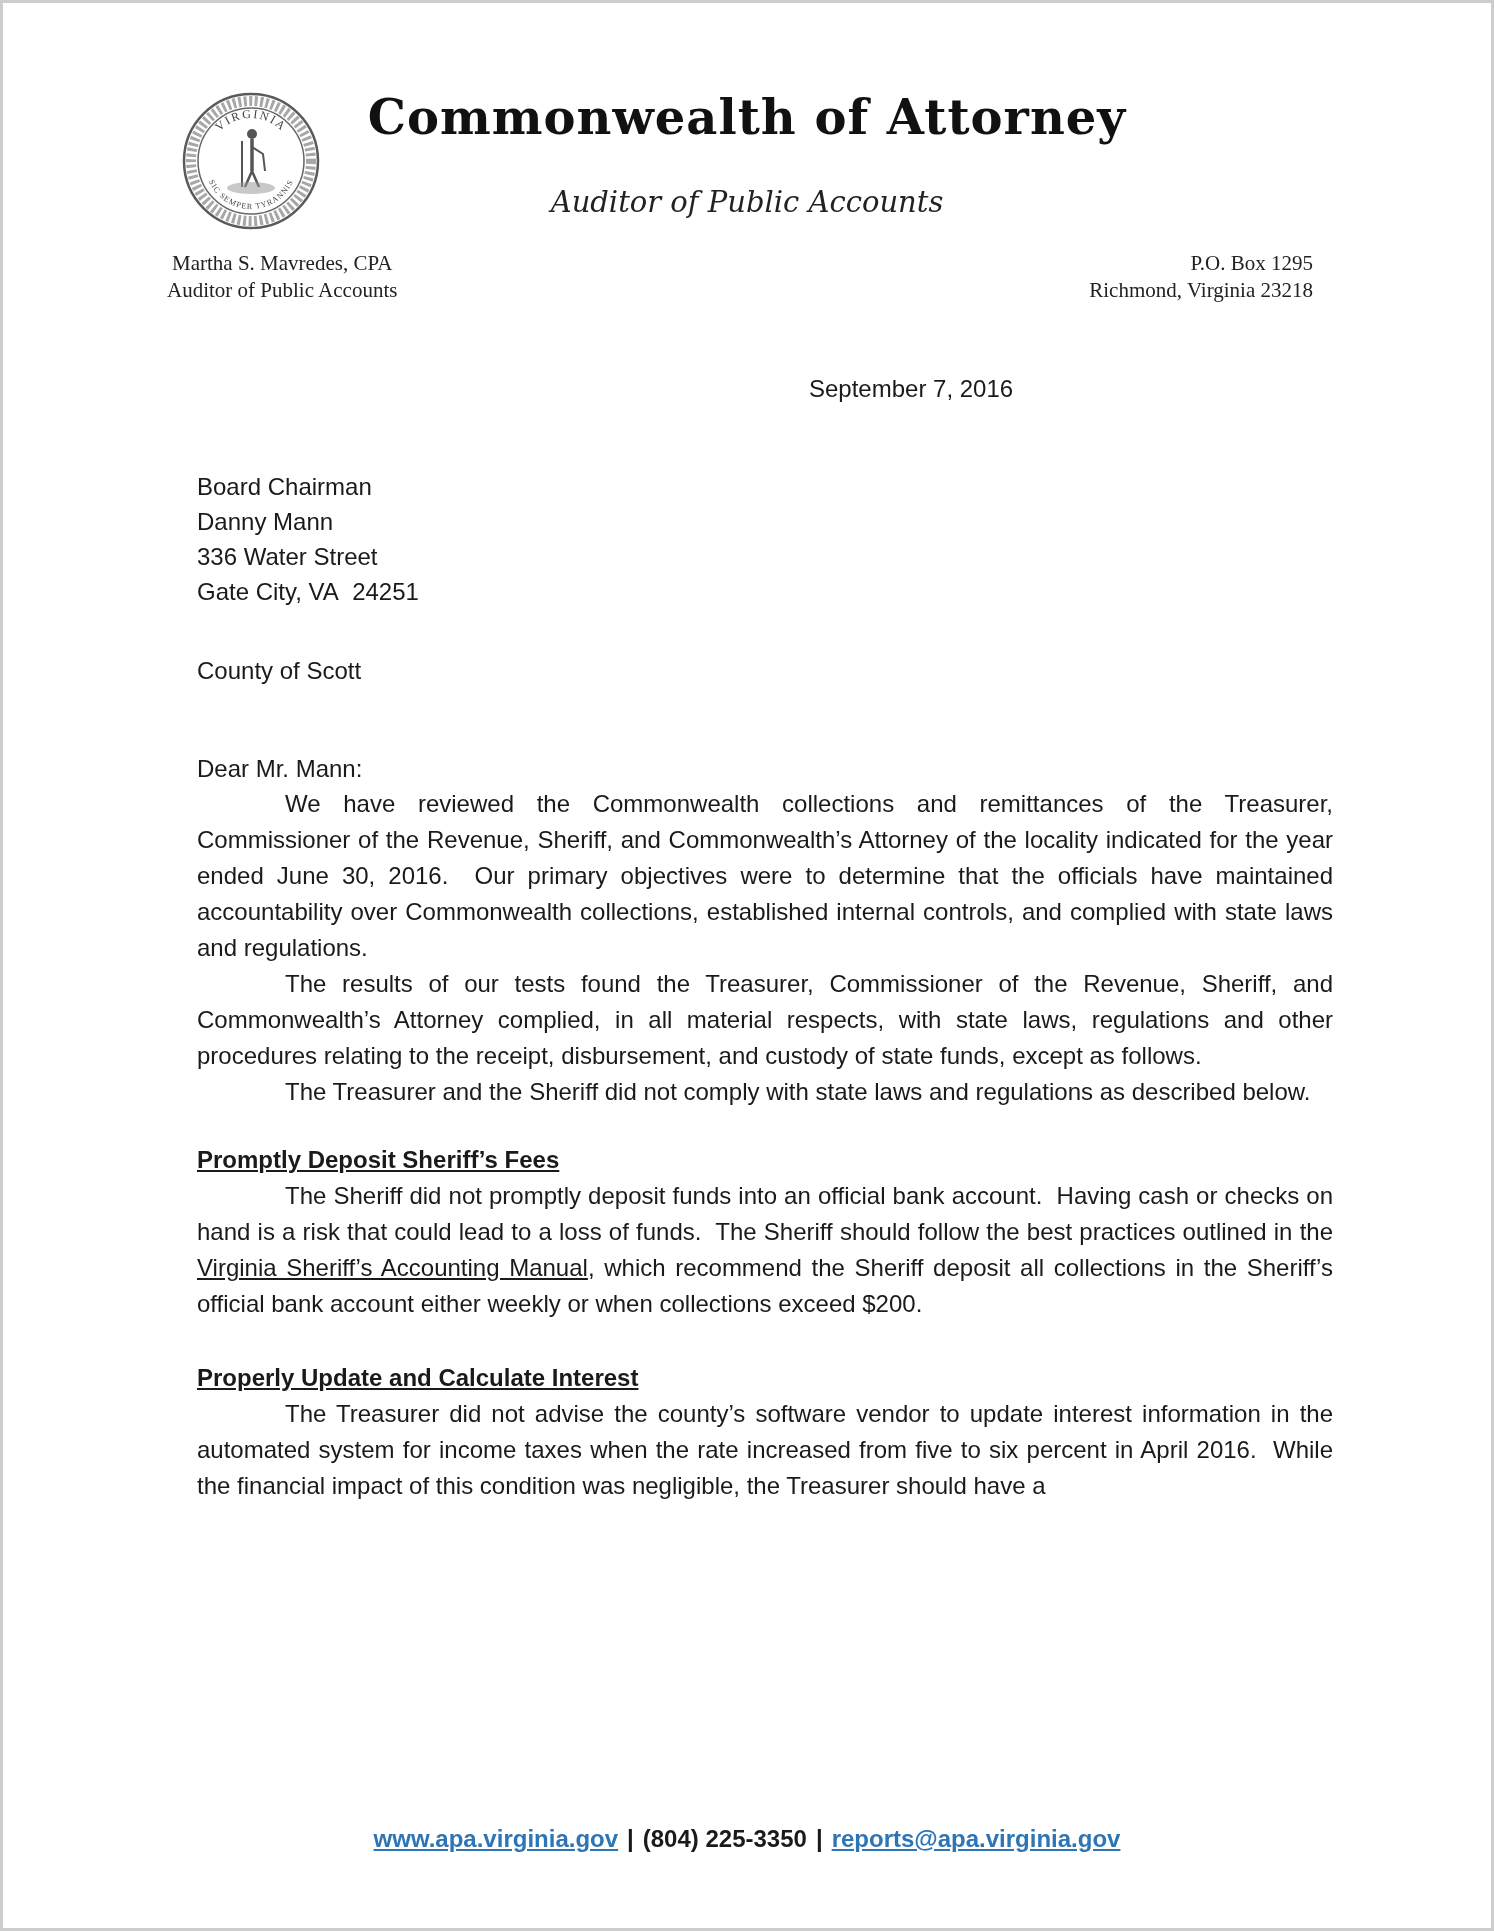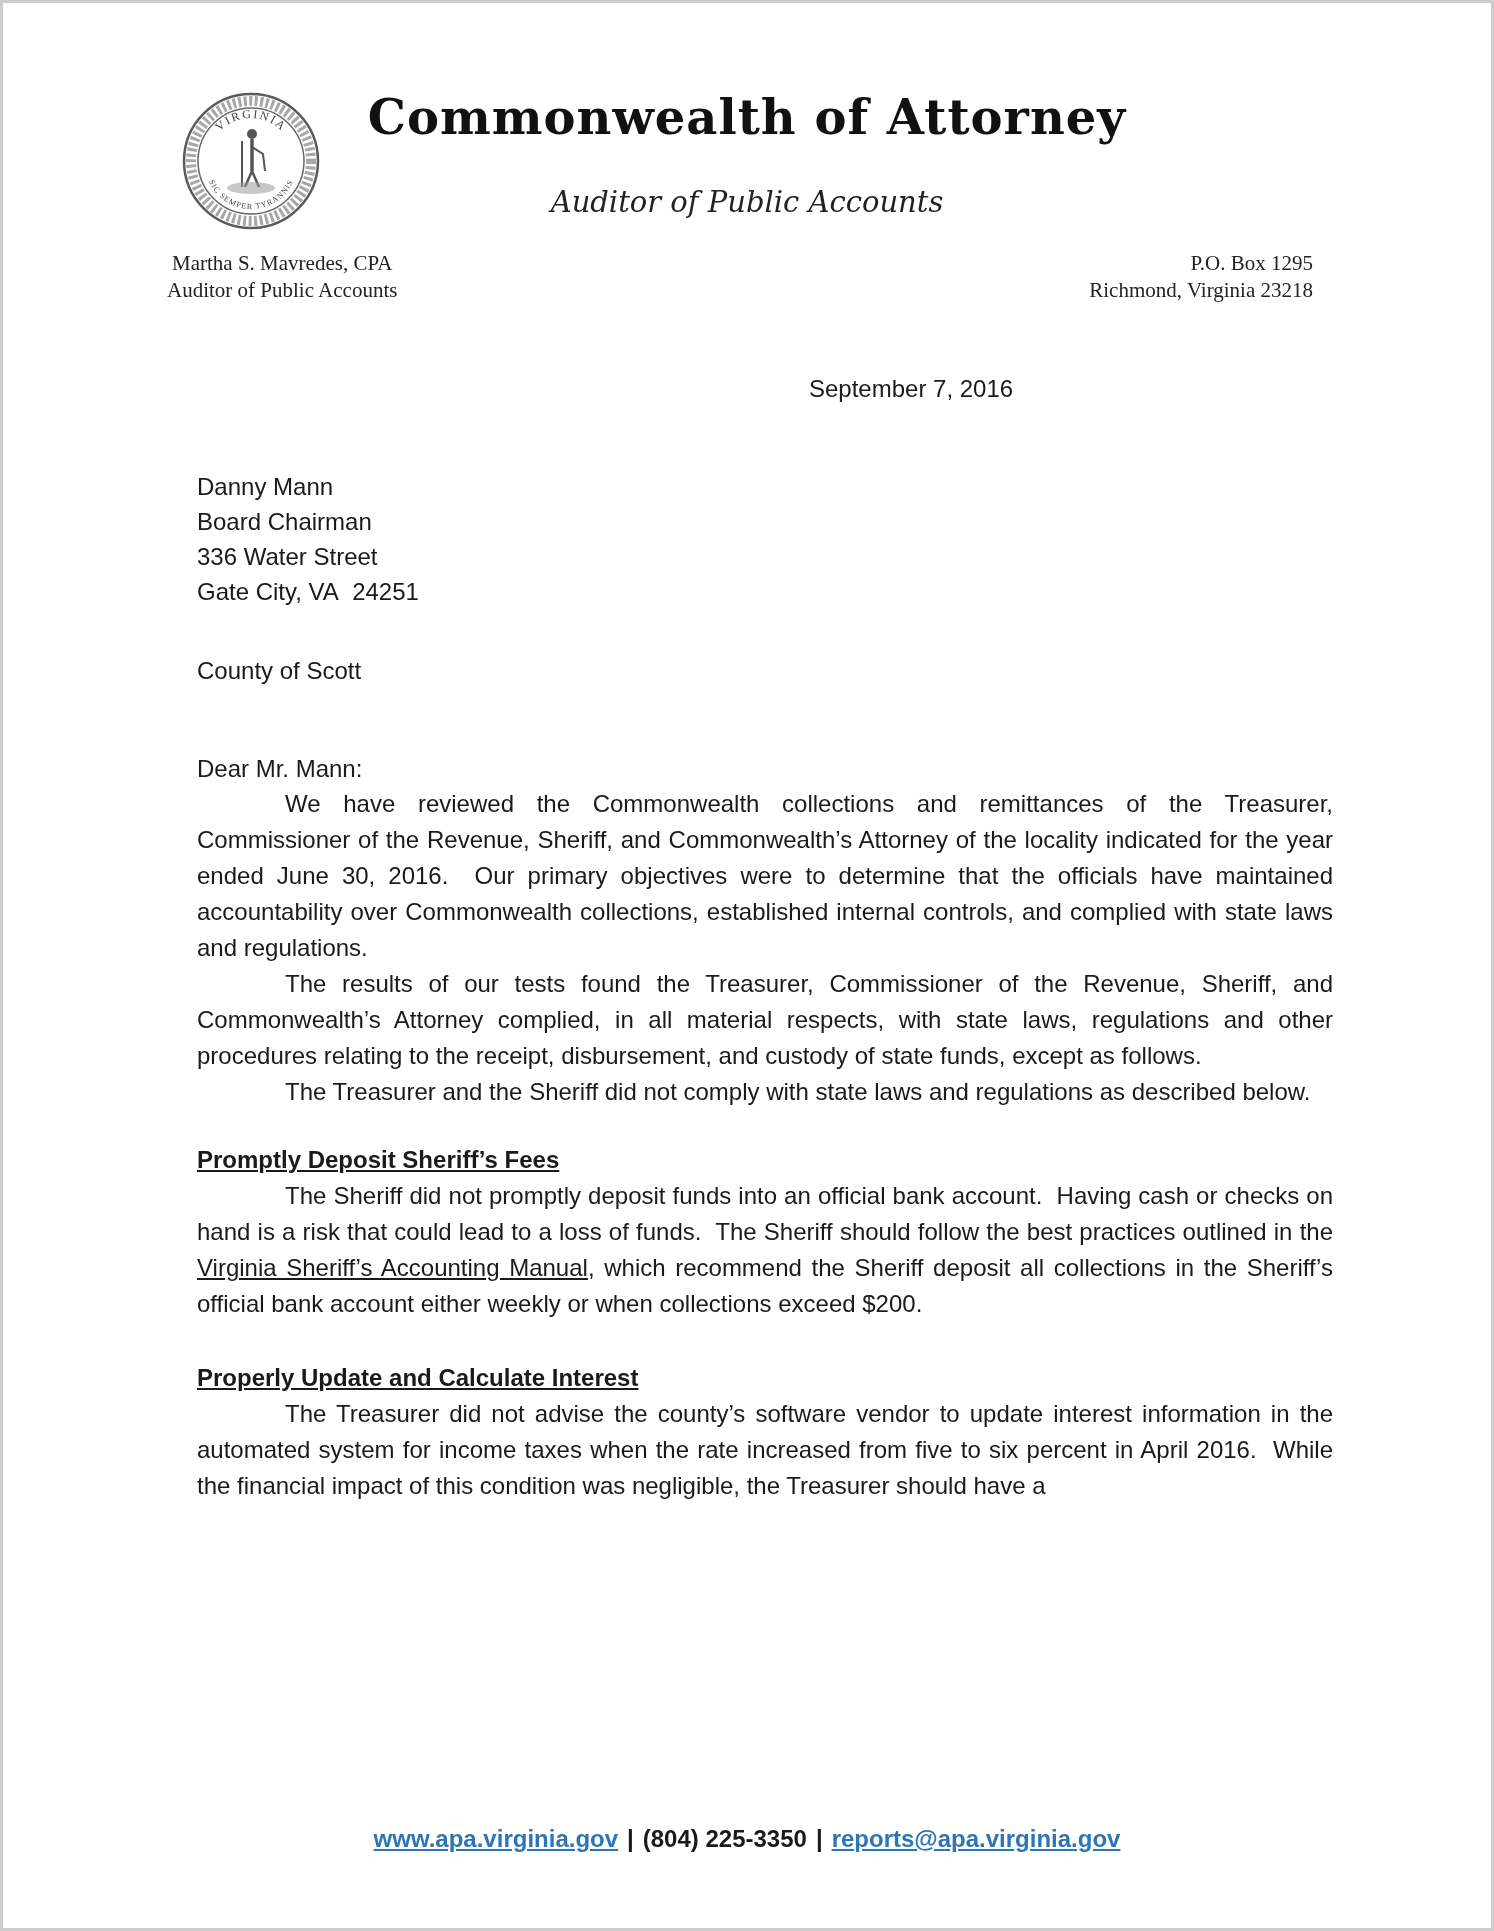--- a/index.html
+++ b/index.html
@@ -124,22 +124,22 @@
       <div>P.O. Box 1295</div>
       <div>Richmond, Virginia 23218</div>
     </div>
   </div>
 
   <div class="letter">
 
     <div class="date-line">September 7, 2016</div>
 
     <div class="recipient">
+      <div>Board Chairman</div>
       <div>Danny Mann</div>
-      <div>Board Chairman</div>
       <div>336 Water Street</div>
       <div>Gate City, VA&nbsp; 24251</div>
     </div>
 
     <div class="locality">County of Scott</div>
 
     <div class="salutation">Dear Mr. Mann:</div>
 
     <p class="body-par par-1">We have reviewed the Commonwealth collections and remittances of the Treasurer, Commissioner of the Revenue, Sheriff, and Commonwealth’s Attorney of the locality indicated for the year ended June 30, 2016.&nbsp; Our primary objectives were to determine that the officials have maintained accountability over Commonwealth collections, established internal controls, and complied with state laws and regulations.</p>
 

